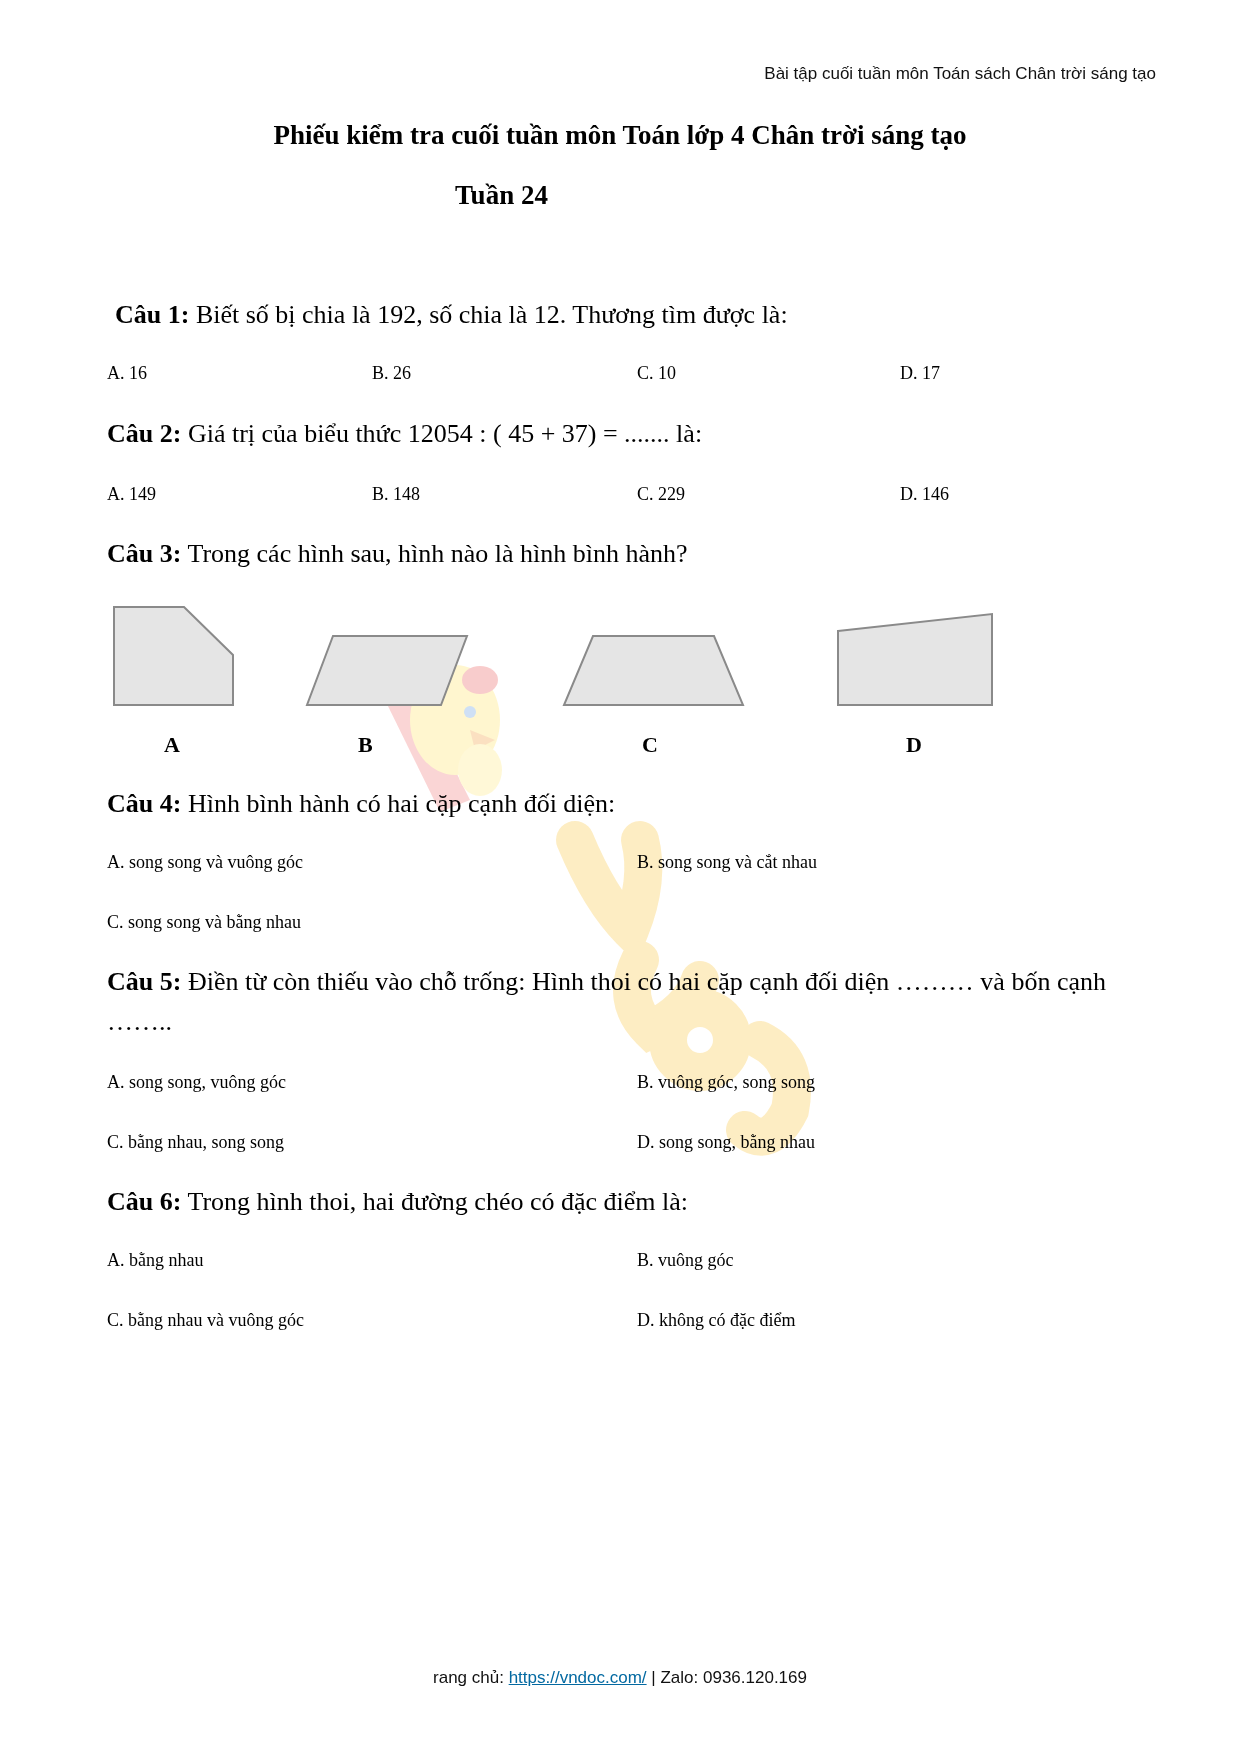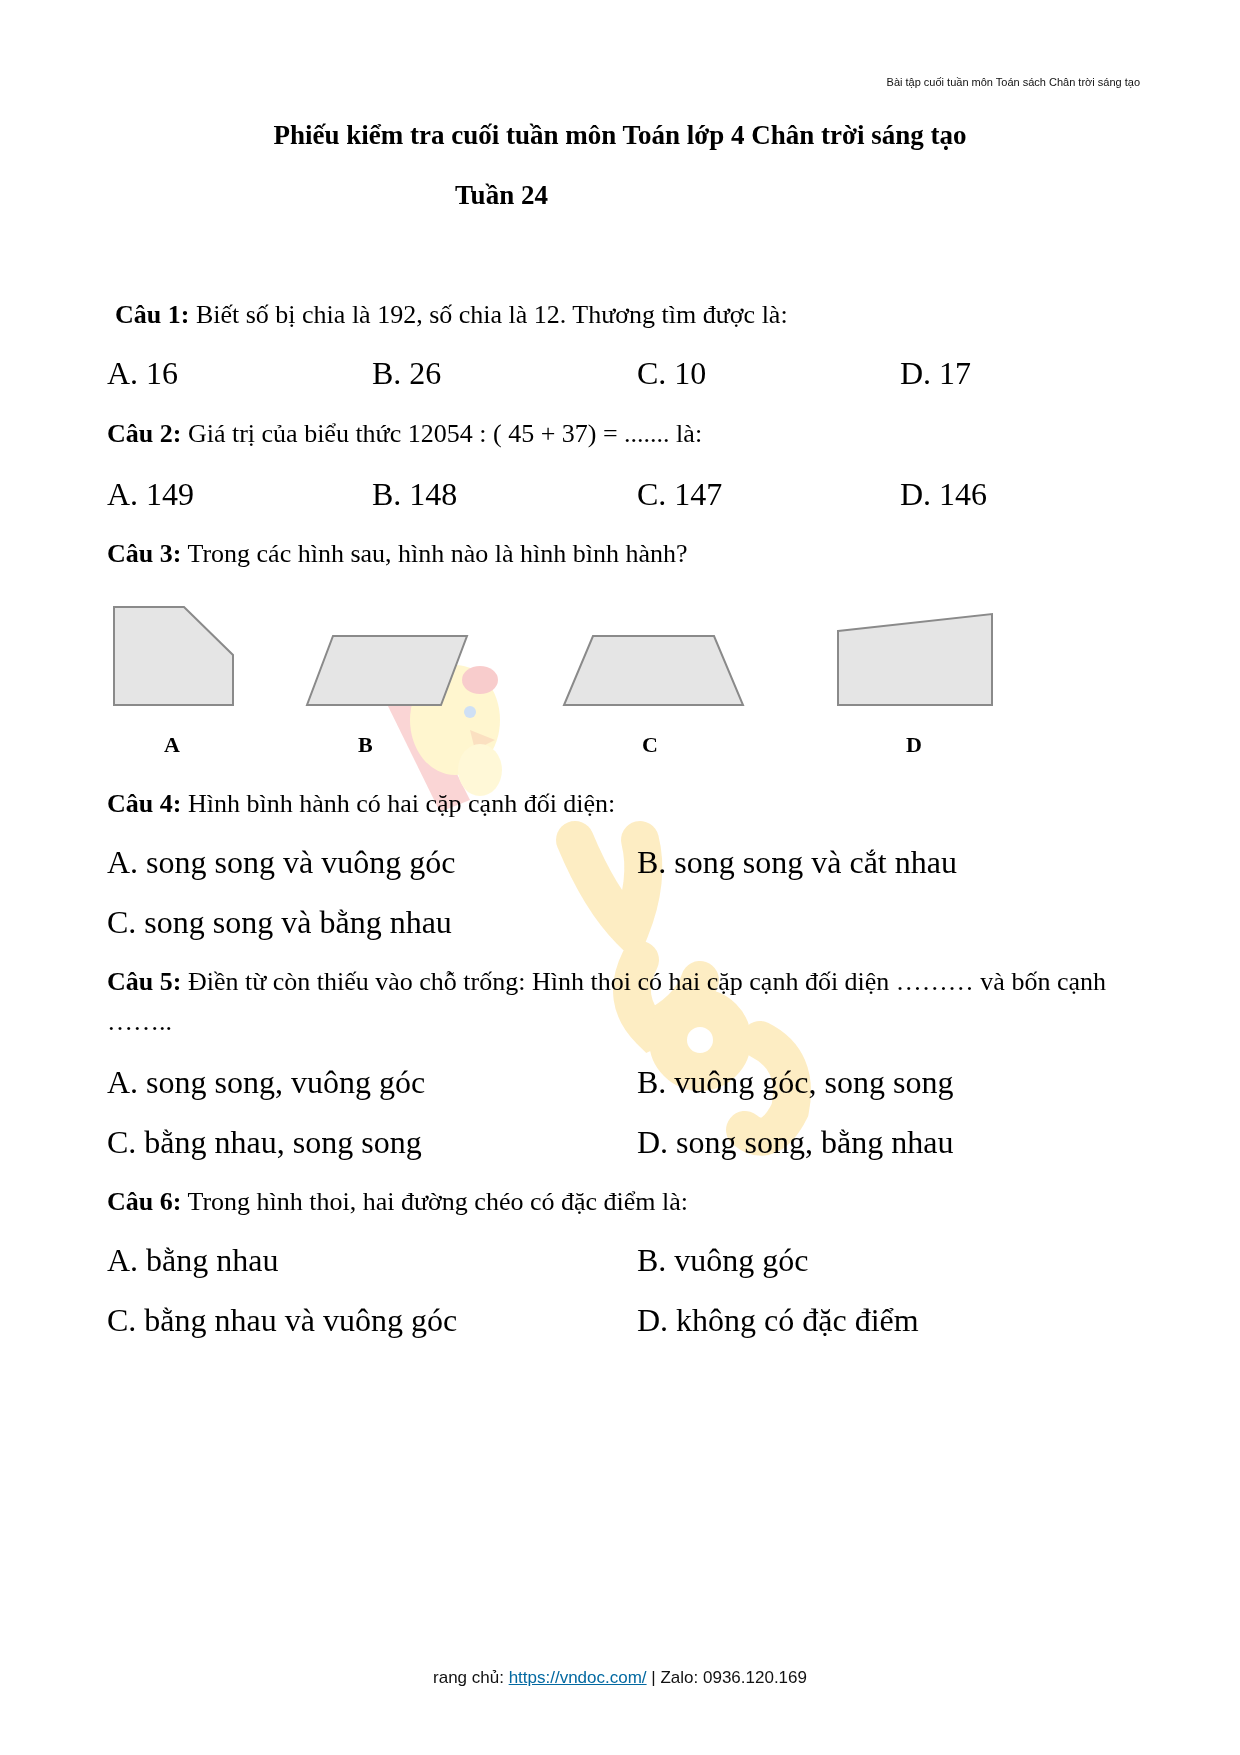--- a/index.html
+++ b/index.html
@@ -2,28 +2,28 @@
 <html><head>
 <meta charset="utf-8">
 <style>
   html, body { margin: 0; padding: 0; background: #ffffff; }
   body { width: 1240px; height: 1755px; position: relative; overflow: hidden; }
   .page { position: absolute; left: 0; top: 0; width: 1240px; height: 1755px; background: #fff; }
   .serif { font-family: "Liberation Serif", "DejaVu Serif", serif; color: #000; }
   .sans { font-family: "Liberation Sans", "DejaVu Sans", sans-serif; }
   .abs { position: absolute; white-space: nowrap; }
 
-  .running-header { left: 0; width: 1140px; top: 76px; text-align: right; font-size: 11px; color: #111; }
+  .running-header { left: 0; width: 1140px; top: 64px; text-align: right; font-size: 17px; color: #111; padding-left: 16px; }
   .doc-title { left: 0; width: 1240px; top: 120px; text-align: center; font-size: 27px; font-weight: bold; }
   .doc-week { left: 0; width: 1003px; top: 180px; text-align: center; font-size: 27px; font-weight: bold; }
 
   .q { left: 107px; font-size: 26px; line-height: 40px; }
   .q b { font-weight: bold; }
   .q-wrap { white-space: normal; width: 1025px; }
-  .opt { font-size: 32px; line-height: 40px; }
+  .opt { font-size: 18px; line-height: 40px; }
 
   .shape-label { font-size: 22px; font-weight: bold; }
 
   .watermark { position: absolute; left: 0; top: 0; pointer-events: none; }
 
   .footer { left: 0; width: 1240px; top: 1668px; text-align: center; font-size: 17px; color: #111; }
   .footer a { color: #0369a1; text-decoration: underline; }
 </style>
 </head>
 <body>
@@ -63,21 +63,21 @@
   <div class="abs serif opt" style="left:107px; top:353px;">A. 16</div>
   <div class="abs serif opt" style="left:372px; top:353px;">B. 26</div>
   <div class="abs serif opt" style="left:637px; top:353px;">C. 10</div>
   <div class="abs serif opt" style="left:900px; top:353px;">D. 17</div>
 
   <div class="abs serif q" style="top:414px;">
     <b>Câu 2:</b><span> Giá trị của biểu thức 12054 : ( 45 + 37) = ....... là:</span>
   </div>
   <div class="abs serif opt" style="left:107px; top:474px;">A. 149</div>
   <div class="abs serif opt" style="left:372px; top:474px;">B. 148</div>
-  <div class="abs serif opt" style="left:637px; top:474px;">C. 147</div>
+  <div class="abs serif opt" style="left:637px; top:474px;">C. 229</div>
   <div class="abs serif opt" style="left:900px; top:474px;">D. 146</div>
 
   <div class="abs serif q" style="top:534px;">
     <b>Câu 3:</b><span> Trong các hình sau, hình nào là hình bình hành?</span>
   </div>
 
   <svg class="abs" style="left:0; top:0;" width="1240" height="760">
     <g fill="#e5e5e5" stroke="#8a8a8a" stroke-width="2">
       <polygon points="114,607 184,607 233,655 233,705 114,705"></polygon>
       <polygon points="333,636 467,636 441,705 307,705"></polygon>

